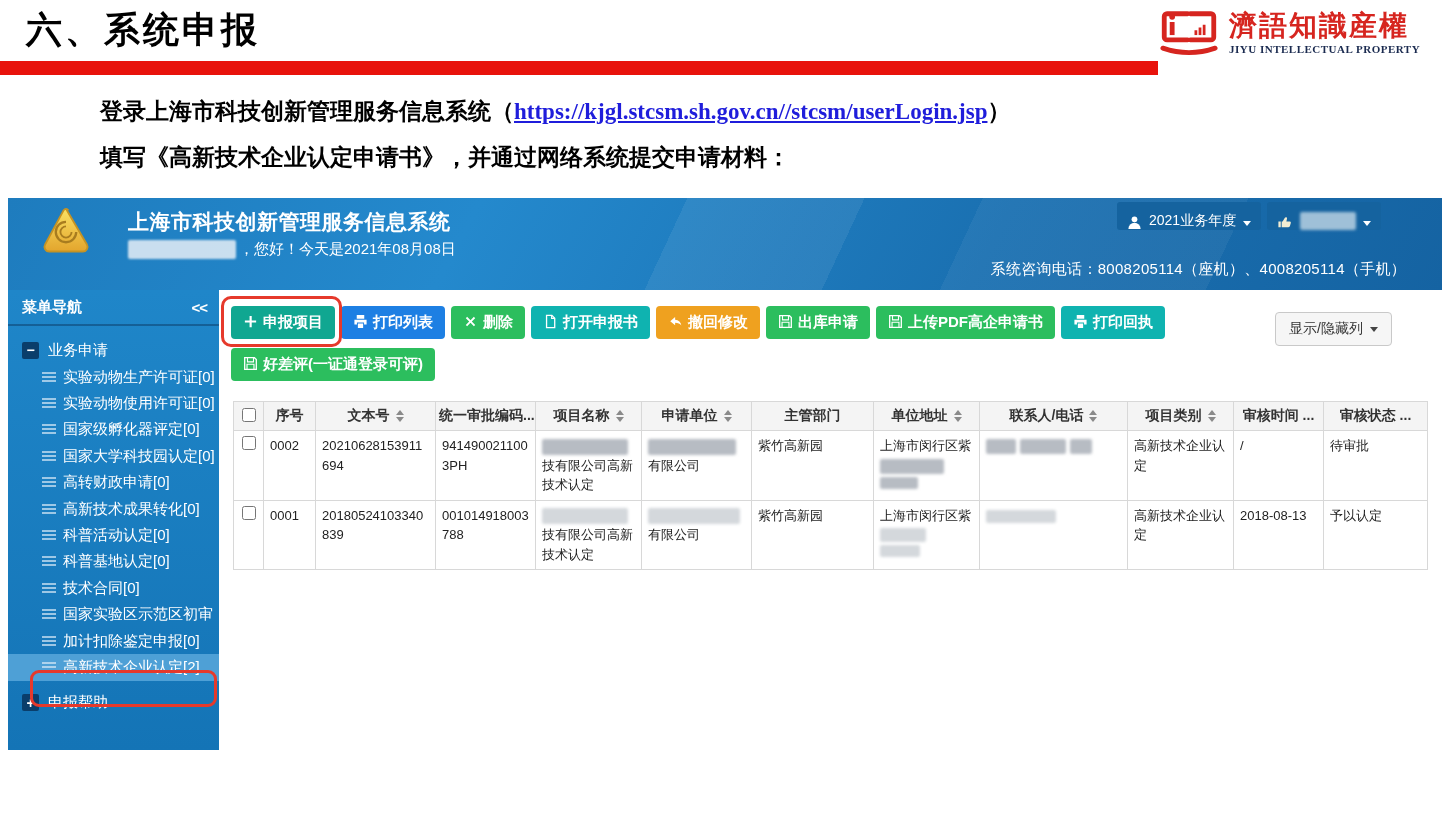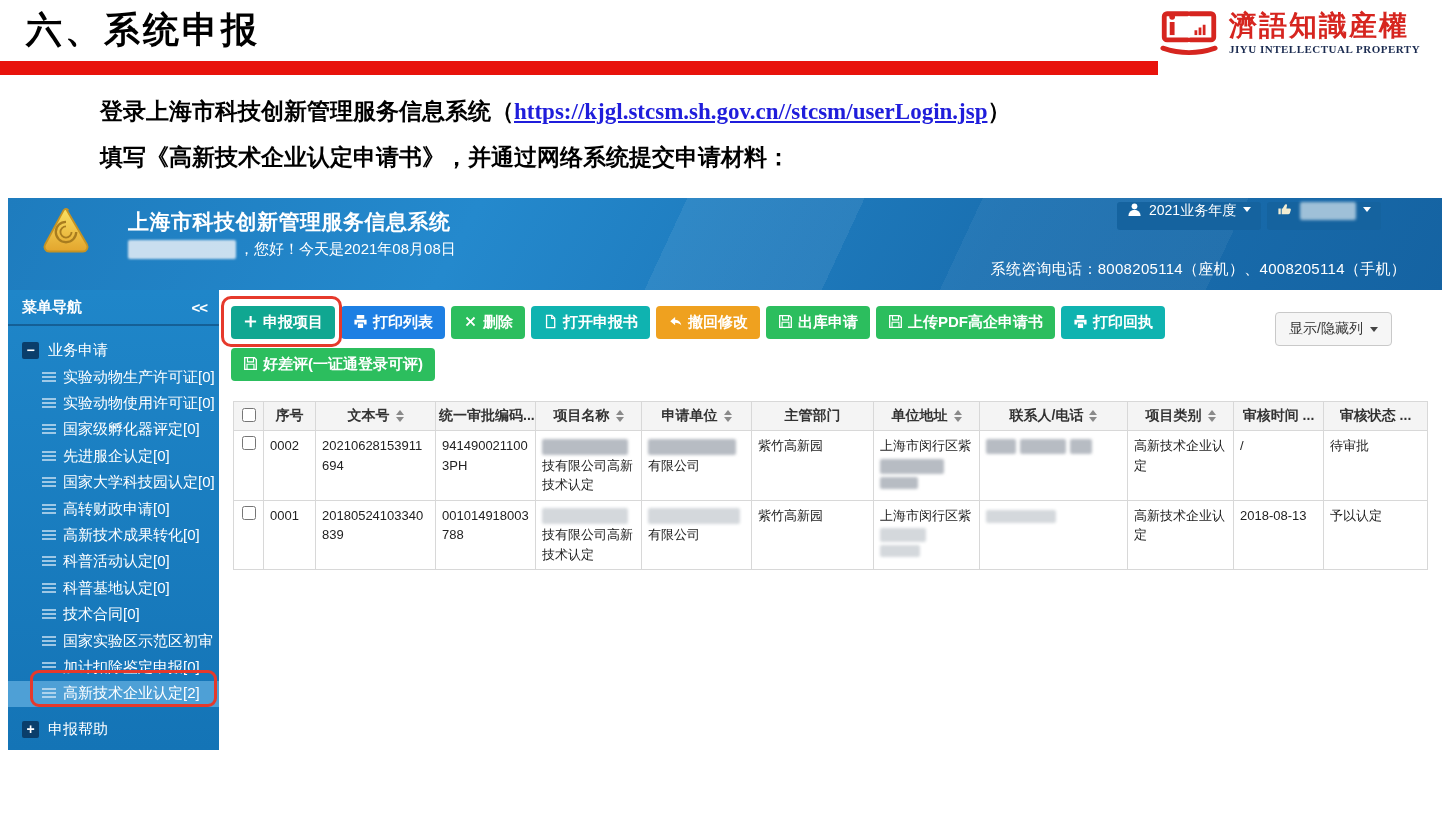--- a/index.html
+++ b/index.html
@@ -23,21 +23,21 @@
   .app-header { position:absolute; left:0; top:0; width:100%; height:92px; overflow:hidden;
     background:linear-gradient(118deg,#1e7cbe 0%,#2489cd 32%,#1a70b1 68%,#1563a2 100%); }
   .app-header::before { content:""; position:absolute; inset:0;
     background:linear-gradient(115deg, transparent 46%, rgba(255,255,255,.07) 46%, rgba(255,255,255,.07) 58%, transparent 58%, transparent 66%, rgba(255,255,255,.05) 66%, rgba(255,255,255,.05) 84%, transparent 84%); }
   .app-logo { position:absolute; left:30px; top:8px; width:56px; height:52px; }
   .app-title { position:absolute; left:120px; top:10px; color:#fff; font-size:21px; font-weight:bold; letter-spacing:.5px; }
   .greeting { position:absolute; left:120px; top:42px; display:flex; align-items:center; gap:3px; color:#fff; font-size:15px; }
   .redact { display:inline-block; background:#b7bcc3; border-radius:2px; filter:blur(1.6px); vertical-align:middle; }
   .redact.rl { background:#d4d8dc; }
   .redact-name { display:inline-block; width:108px; height:19px; background:#dce9f4; opacity:.9; border-radius:2px; filter:blur(1px); }
-  .hdr-btn { position:absolute; top:4px; height:28px; display:flex; align-items:flex-start; gap:7px;
+  .hdr-btn { position:absolute; top:4px; height:28px; display:flex; align-items:flex-end; gap:7px;
     background:#15639f; border:none; border-radius:3px; color:#fff; font-size:14px; padding:0 10px; cursor:pointer; }
   .hdr-btn svg { width:15px; height:15px; }
   .year-btn { left:1109px; }
   .user-btn { left:1259px; width:114px; justify-content:space-between; }
   .redact-blue { display:inline-block; width:56px; height:18px; background:#9fc0d8; border-radius:2px; filter:blur(1.5px); }
   .caret { width:0; height:0; border:4px solid transparent; border-top:5px solid #fff; margin-top:5px; }
   .phone { position:absolute; right:36px; top:62px; color:#fff; font-size:15px; letter-spacing:.3px; }
 
   
   .app-sidebar { position:absolute; left:0; top:92px; width:211px; height:460px; color:#fff;
@@ -170,24 +170,20 @@
             <span class="li-ic"></span>
             <span>实验动物生产许可证[0]</span>
           </div>
           <div class="nav-item">
             <span class="li-ic"></span>
             <span>实验动物使用许可证[0]</span>
           </div>
           <div class="nav-item">
             <span class="li-ic"></span>
             <span>国家级孵化器评定[0]</span>
-          </div>
-          <div class="nav-item">
-            <span class="li-ic"></span>
-            <span>先进服企认定[0]</span>
           </div>
           <div class="nav-item">
             <span class="li-ic"></span>
             <span>国家大学科技园认定[0]</span>
           </div>
           <div class="nav-item">
             <span class="li-ic"></span>
             <span>高转财政申请[0]</span>
           </div>
           <div class="nav-item">

